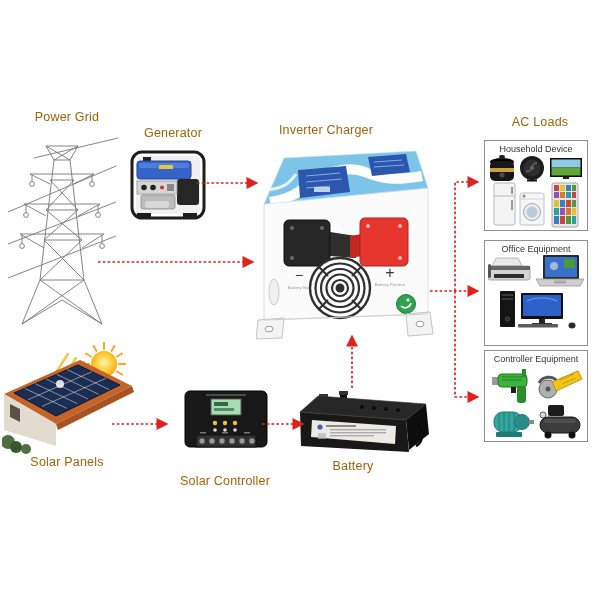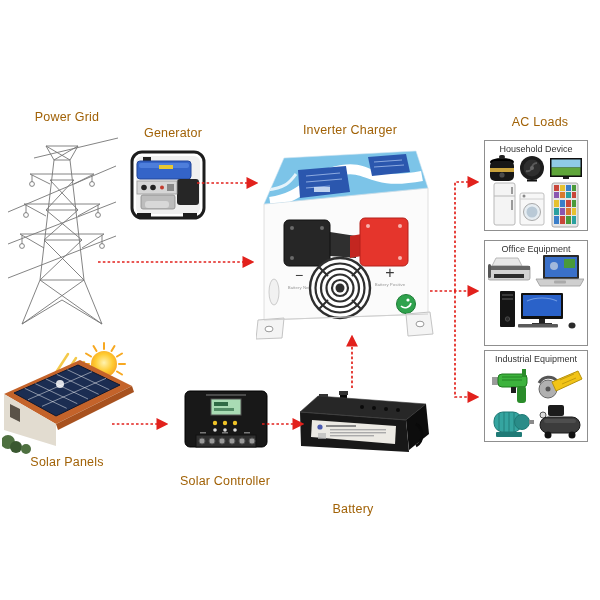--- a/index.html
+++ b/index.html
@@ -22,25 +22,25 @@
   .load-box .box-content{display:flex;justify-content:center;}
   svg{display:block;}
   #arrow-overlay{position:absolute;left:0;top:0;z-index:6;pointer-events:none;}
   .component{z-index:2;}
 </style>
 </head>
 <body>
 
 <div class="node-label" style="left:12px;top:110px;">Power Grid</div>
 <div class="node-label" style="left:118px;top:126px;">Generator</div>
-<div class="node-label" style="left:295px;top:123px;">Inverter Charger</div>
+<div class="node-label" style="left:271px;top:123px;">Inverter Charger</div>
 <div class="node-label" style="left:485px;top:115px;">AC Loads</div>
 <div class="node-label" style="left:12px;top:455px;">Solar Panels</div>
 <div class="node-label" style="left:170px;top:455px;margin-top:19px;">Solar Controller</div>
-<div class="node-label" style="left:298px;top:459px;margin-top:43px;">Battery</div>
+<div class="node-label" style="left:298px;top:459px;">Battery</div>
 
 <div class="abs component" style="left:6px;top:132px;">
   <svg width="112" height="202" viewBox="0 0 112 202">
     <g stroke="#767676" stroke-width="0.9" fill="none">
 
       <path d="M28 26 L112 6"></path>
       <path d="M2 80 L110 34"></path>
       <path d="M2 112 L110 70"></path>
       <path d="M2 146 L110 104"></path>
 
@@ -258,21 +258,21 @@
         <rect x="30" y="69" width="40" height="3.5" rx="1" fill="#5a5a5a"></rect>
       </g>
       <g>
         <ellipse cx="84" cy="70.5" rx="3.5" ry="3" fill="#2a2a2a"></ellipse>
       </g>
     </svg>
   </div>
 </div>
 
 <div class="load-box" style="top:350px;height:92px;">
-  <div class="box-title">Industrial Equipment</div>
+  <div class="box-title">Controller Equipment</div>
   <div class="box-content">
     <svg width="96" height="76" viewBox="0 0 96 76">
       <g transform="translate(4,2)">
         <rect x="0" y="10" width="7" height="8" fill="#9a9a9a"></rect>
         <rect x="6" y="7" width="29" height="13" rx="4" fill="#3db33d" stroke="#1e7a1e"></rect>
         <rect x="30" y="2" width="4" height="8" fill="#2a8c2a"></rect>
         <rect x="25" y="19" width="9" height="17" rx="3" fill="#2a8c2a"></rect>
         <rect x="19" y="20" width="5" height="6" fill="#1c1c1c"></rect>
         <path d="M10 10 H30 M10 13 H30" stroke="#1e7a1e" stroke-width="0.8"></path>
       </g>

